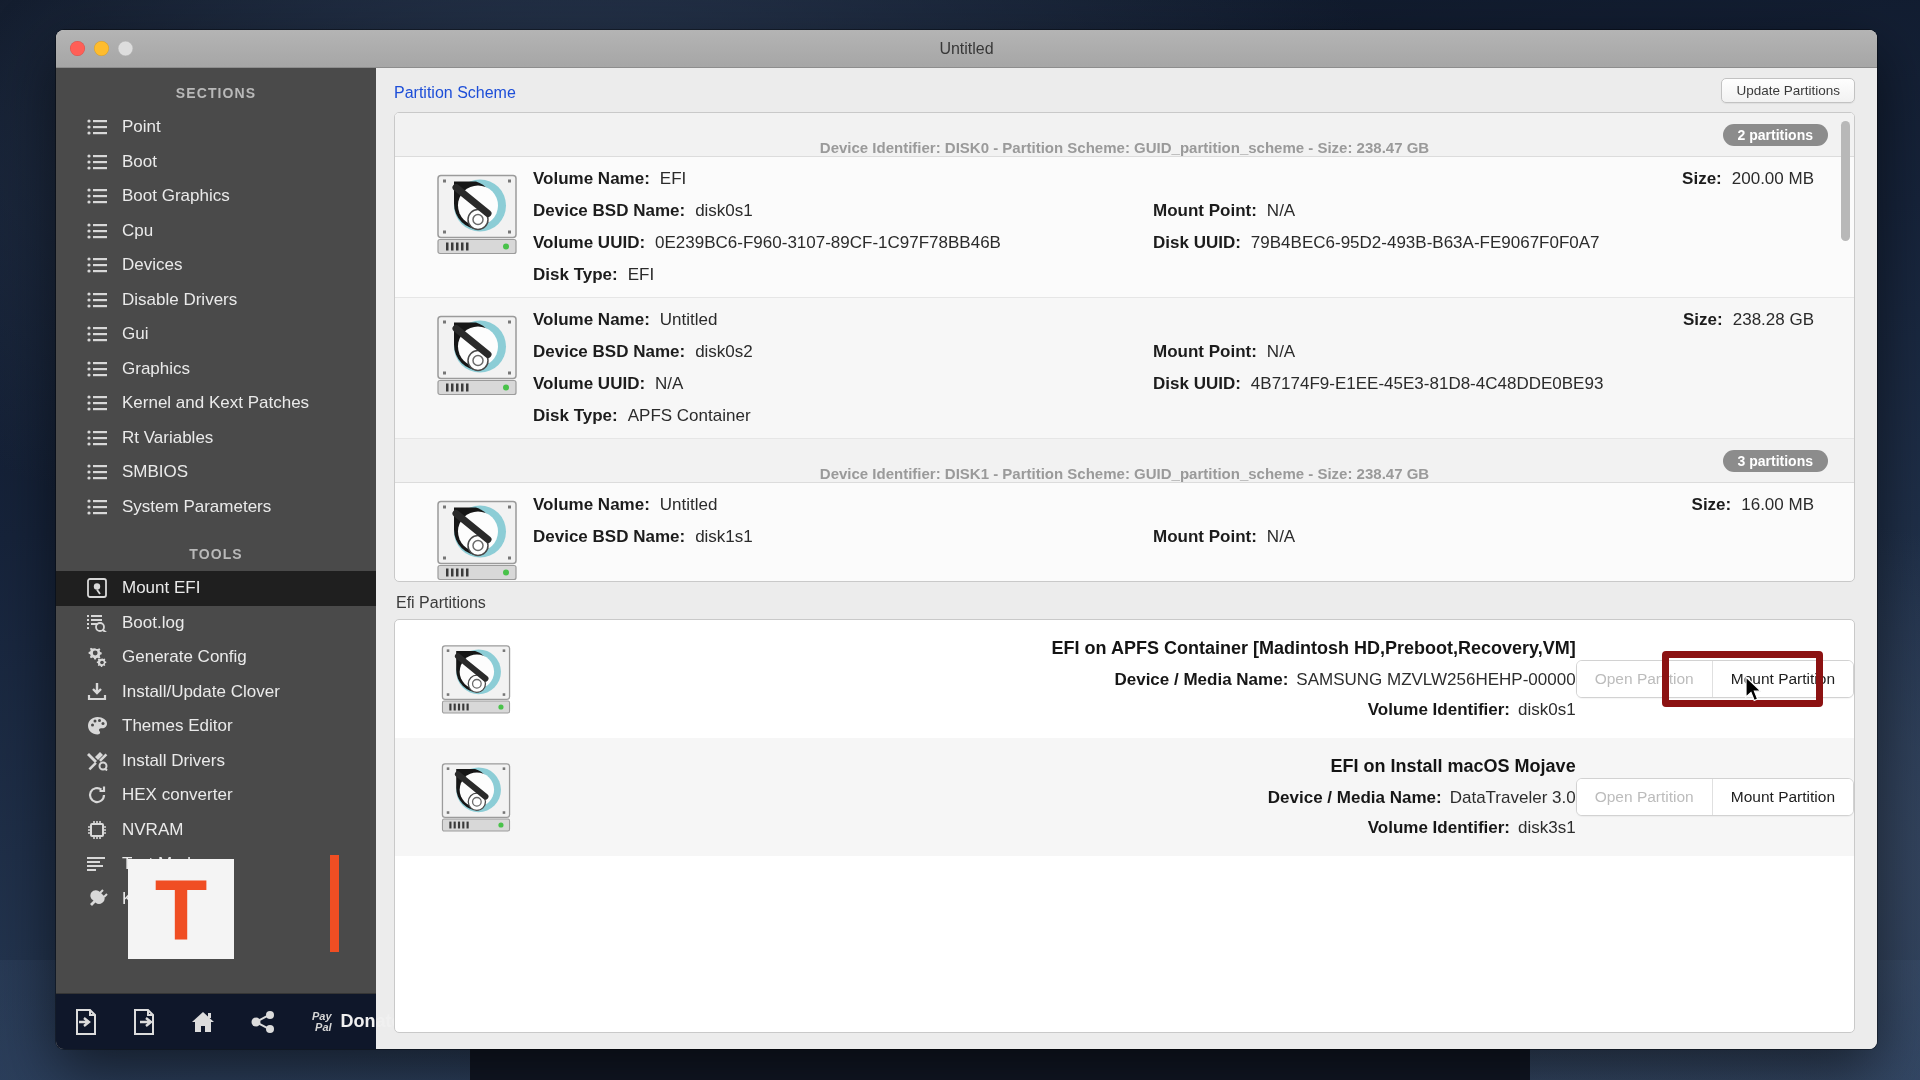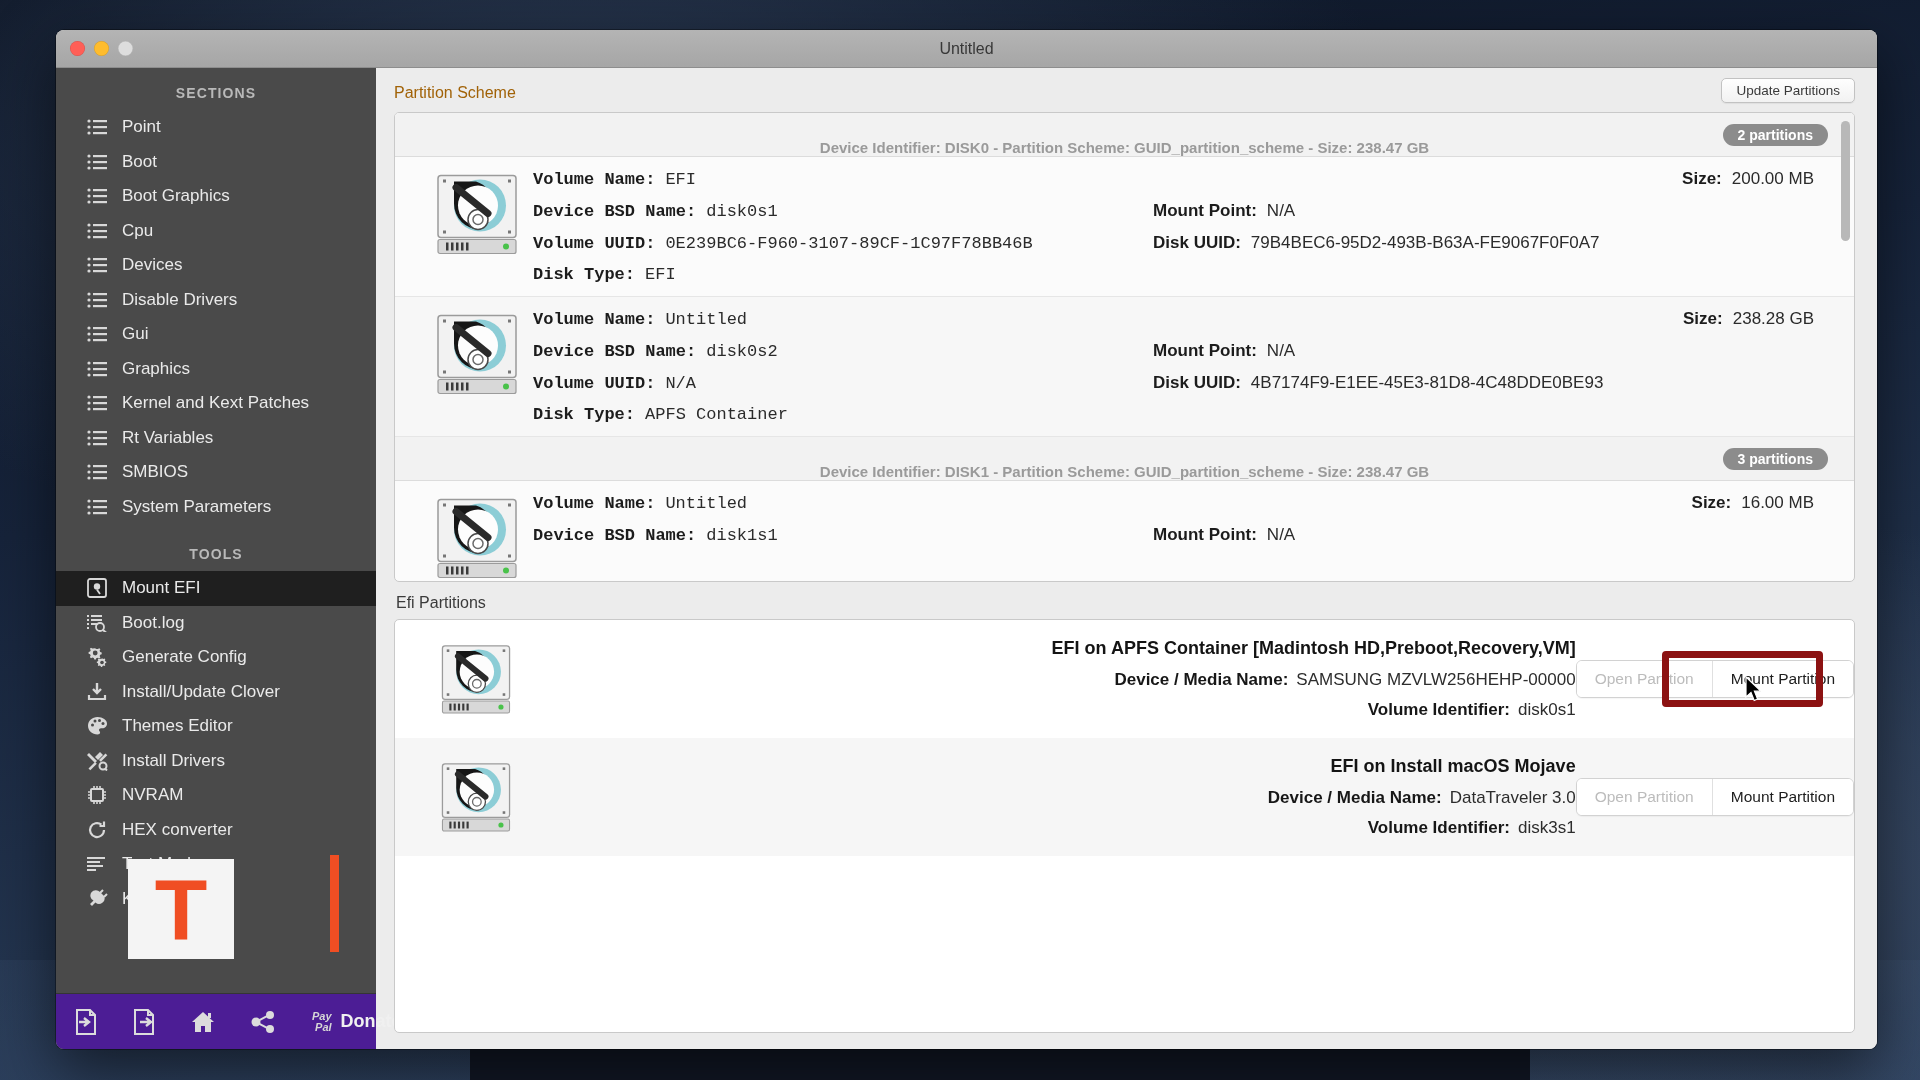--- a/index.html
+++ b/index.html
@@ -93,21 +93,21 @@
   .sb-ico {
     width: 22px; height: 20px; flex: none;
     display: flex; align-items: center; justify-content: center;
     color: #d8d8d8;
   }
   .sb-ico svg { display: block; }
   .sb-label { white-space: nowrap; }
 
   .sb-footer {
     height: 56px; flex: none;
-    background: #4c1d95;
+    background: #0f172a;
     border-top: 1px solid #353535;
     display: flex; align-items: center;
     padding: 0 18px;
     gap: 34px;
   }
   .fi { color: #dcdcdc; display: flex; align-items: center; }
   .paypal-wrap { display: flex; align-items: center; gap: 9px; margin-left: 2px; }
   .paypal {
     font-size: 11px; line-height: 11px; font-style: italic; font-weight: 700;
     color: #d6d6d6; text-align: right;
@@ -131,21 +131,21 @@
   }
 
   
   .content {
     flex: 1; min-width: 0;
     background: #ececec;
     display: flex; flex-direction: column;
     padding: 10px 22px 16px 18px;
   }
   .sec-bar { display: flex; align-items: flex-start; height: 34px; }
-  .sec-label { font-size: 16px; color: #a16207; padding-top: 6px; }
+  .sec-label { font-size: 16px; color: #1d4ed8; padding-top: 6px; }
   .spacer { flex: 1; }
   .btn-update {
     font-size: 13.5px; color: #3a3a3a;
     background: linear-gradient(180deg,#fefefe,#f2f2f2);
     border: 1px solid #c2c2c2; border-radius: 5px;
     padding: 4px 14px;
     box-shadow: 0 1px 1px rgba(0,0,0,0.06);
     cursor: default;
   }
 
@@ -182,21 +182,21 @@
   .part-row {
     display: flex;
     padding: 12px 0 12px 26px;
     border-bottom: 1px solid #e6e6e6;
   }
   .part-row.alt { background: #f7f7f7; }
   .disk-icon { width: 112px; flex: none; display:flex; align-items:flex-start; justify-content:center; padding-top:4px; }
   .part-fields { flex: 1; min-width: 0; }
   .fld-line { display: flex; align-items: baseline; margin-bottom: 12px; }
   .fld-line:last-child { margin-bottom: 0; }
-  .col-left { width: 620px; flex: none; display: flex; align-items: baseline; font-family: Liberation Mono, monospace; }
+  .col-left { width: 620px; flex: none; display: flex; align-items: baseline; }
   .col-right { flex: 1; display: flex; align-items: baseline; }
   .col-right.size { justify-content: flex-end; padding-right: 40px; }
   .lbl { font-size: 17px; font-weight: 700; color: #1c1c1c; white-space: nowrap; }
   .val { font-size: 17px; color: #2b2b2b; margin-left: 10px; white-space: nowrap; }
 
   .vscroll {
     position: absolute; right: 4px; top: 8px;
     width: 9px; height: 120px;
     background: #b8b8b8; border-radius: 5px;
   }
@@ -497,36 +497,36 @@
                   <path d="M18.5 2.5 12 9l1.8 1.8 6.5-6.5z" fill="currentColor"></path>
                   <circle cx="16" cy="15" r="3.5" fill="none" stroke="currentColor" stroke-width="2"></circle>
                   <path d="M18 17.5 20 19.5" stroke="currentColor" stroke-width="2"></path>
                 </svg>
               </span>
               <span class="sb-label">Install Drivers</span>
             </div>
             <div class="sb-item">
               <span class="sb-ico">
                 <svg width="20" height="20" viewBox="0 0 20 20">
+                  <path d="M17 10a7 7 0 1 1-2.6-5.4" fill="none" stroke="currentColor" stroke-width="2.2"></path>
+                  <path d="M17 1.5V6h-4.5" fill="none" stroke="currentColor" stroke-width="2.2"></path>
+                </svg>
+              </span>
+              <span class="sb-label">HEX converter</span>
+            </div>
+            <div class="sb-item">
+              <span class="sb-ico">
+                <svg width="20" height="20" viewBox="0 0 20 20">
                   <rect x="4" y="4" width="12" height="12" rx="1" fill="none" stroke="currentColor" stroke-width="2"></rect>
                   <g stroke="currentColor" stroke-width="1.6">
                     <path d="M7 1v3M10 1v3M13 1v3M7 16v3M10 16v3M13 16v3M1 7h3M1 10h3M1 13h3M16 7h3M16 10h3M16 13h3"></path>
                   </g>
                 </svg>
               </span>
               <span class="sb-label">NVRAM</span>
-            </div>
-            <div class="sb-item">
-              <span class="sb-ico">
-                <svg width="20" height="20" viewBox="0 0 20 20">
-                  <path d="M17 10a7 7 0 1 1-2.6-5.4" fill="none" stroke="currentColor" stroke-width="2.2"></path>
-                  <path d="M17 1.5V6h-4.5" fill="none" stroke="currentColor" stroke-width="2.2"></path>
-                </svg>
-              </span>
-              <span class="sb-label">HEX converter</span>
             </div>
             <div class="sb-item">
               <span class="sb-ico">
                 <svg width="20" height="16" viewBox="0 0 20 16">
                   <g fill="currentColor">
                     <rect x="0" y="1" width="18" height="2"></rect>
                     <rect x="0" y="5" width="13" height="2"></rect>
                     <rect x="0" y="9" width="16" height="2"></rect>
                     <rect x="0" y="13" width="9" height="2"></rect>
                   </g>

